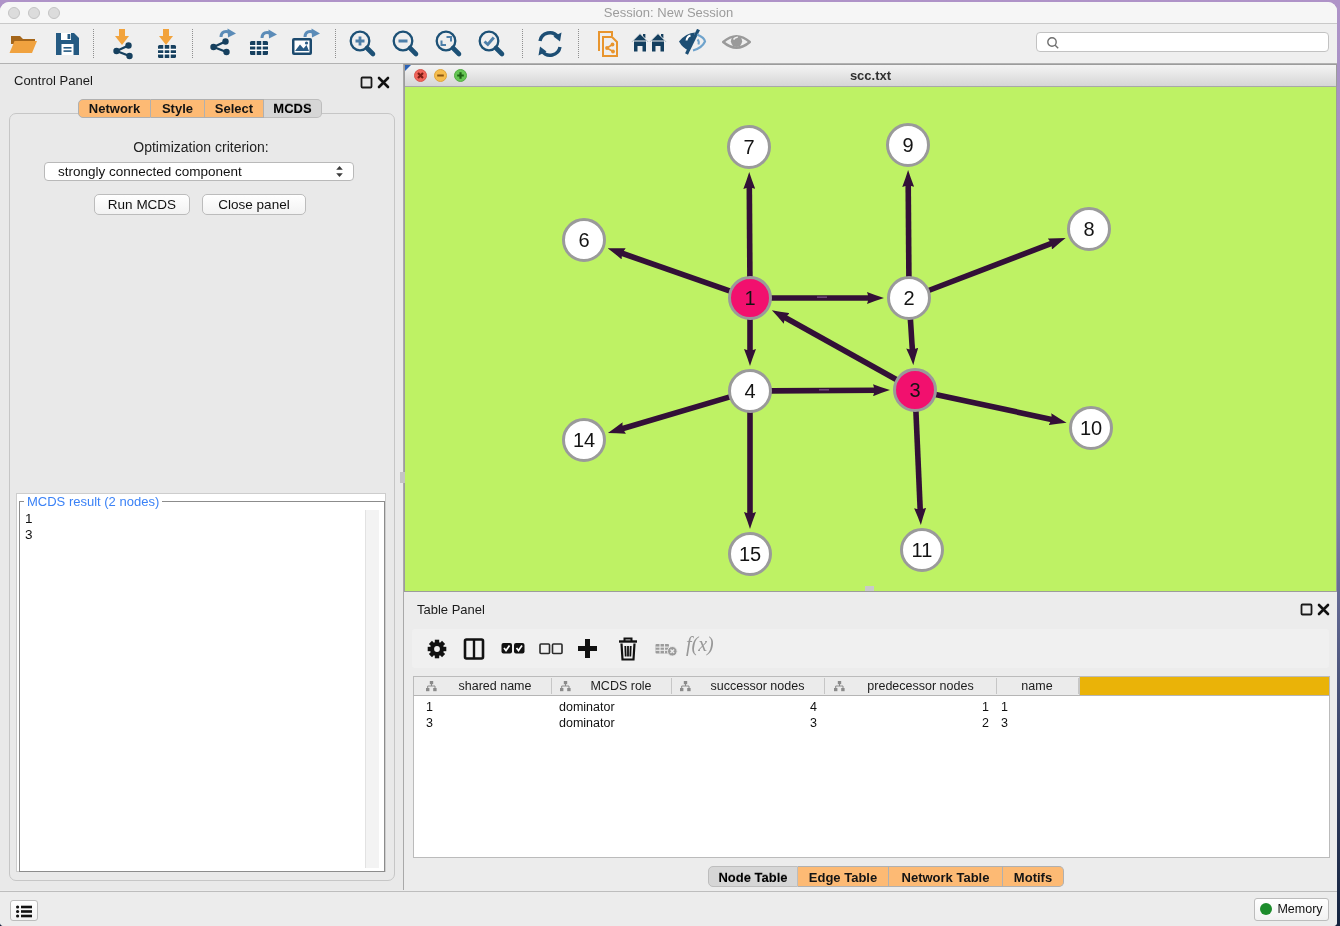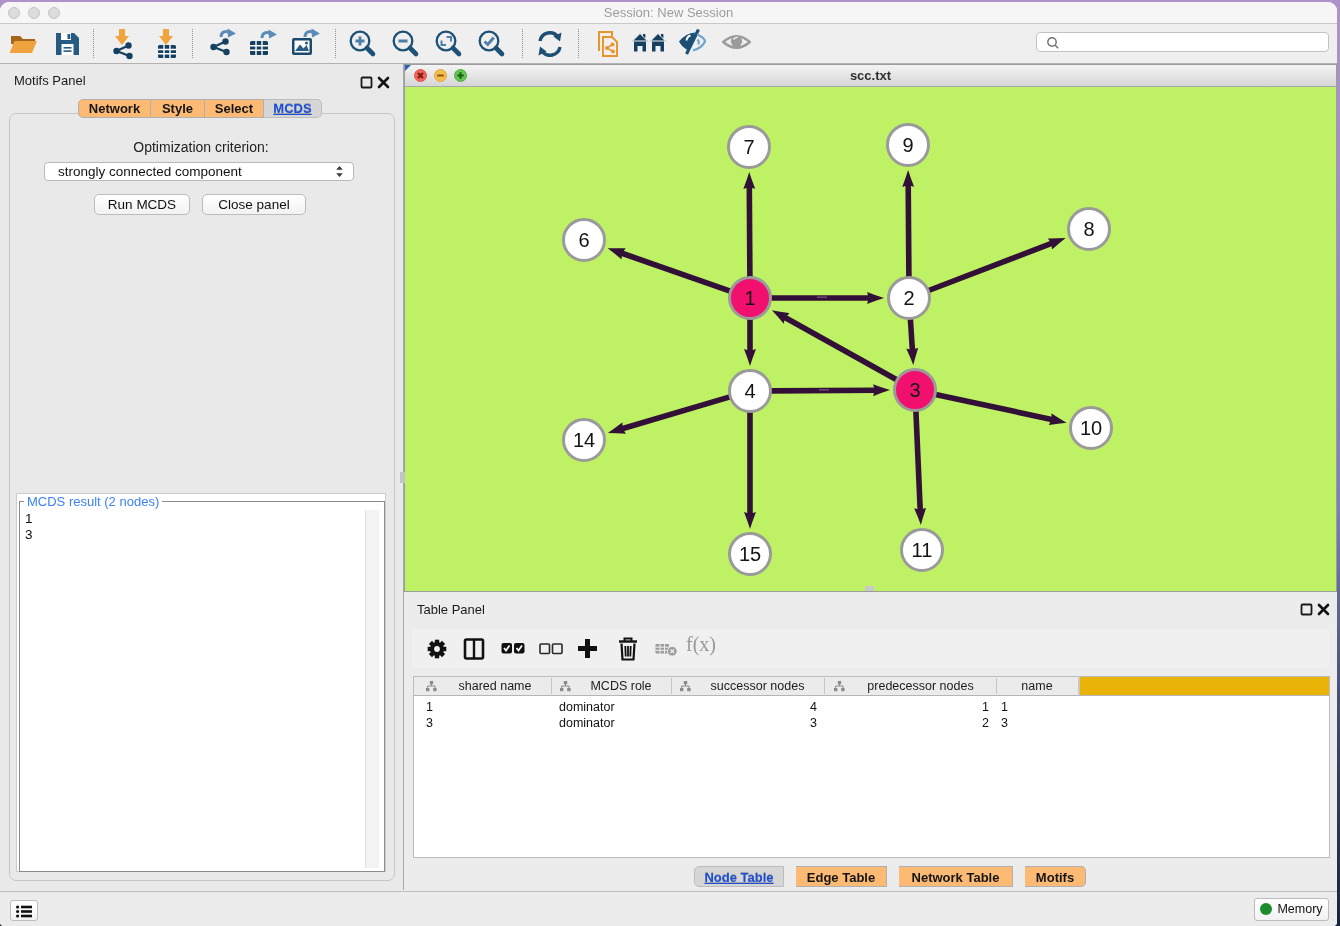--- a/index.html
+++ b/index.html
@@ -16,21 +16,21 @@
 .tsep{position:absolute;top:5px;height:29px;width:0;border-left:1px dotted #8f8f8f;}
 .ticon{position:absolute;top:4px;}
 #search{position:absolute;left:1036px;top:8px;width:293px;height:20px;background:#fff;border:1px solid #c2c2c2;border-radius:4px;box-sizing:border-box;}
 
 #cpanel{position:absolute;left:0;top:62px;width:403px;height:826px;background:#e9e9e9;border-right:1px solid #a9a9a9;box-sizing:content-box;}
 #cpanel .ph{position:absolute;left:14px;top:9px;font-size:13px;color:#1a1a1a;}
 .tabs{position:absolute;display:flex;z-index:5;}
 .tab{height:19px;line-height:18px;background:#fdba74;border:1px solid #b0b0b0;border-left:none;font-size:13px;font-weight:600;color:#141414;text-align:center;padding:0;box-sizing:border-box;}
 .tab.first{border-left:1px solid #b0b0b0;border-radius:5px 0 0 5px;}
 .tab.last{border-radius:0 5px 5px 0;}
-.tab.sel{background:#d6d6d6;border-color:#bdbdbd;color:#1d4ed8;text-shadow:0 -1px 0 #a6a6a6;text-decoration:underline;}
+.tab.sel{background:#d6d6d6;border-color:#bdbdbd;color:#000000;text-shadow:0 -1px 0 #a6a6a6;}
 #cbox{position:absolute;left:9px;top:49px;width:384px;height:766px;border:1px solid #c6c6c6;border-radius:7px;background:#e9e9e9;}
 
 #netwin{position:absolute;left:404px;top:62px;width:933px;height:528px;border:1px solid #9c9c9c;box-sizing:border-box;background:#bef264;}
 #nettitle{position:absolute;left:0;top:0;width:100%;height:21px;background:linear-gradient(180deg,#f4f4f4,#d6d6d6);border-bottom:1px solid #a8a8a8;}
 .mtl{position:absolute;top:4px;width:13px;height:13px;border-radius:50%;box-sizing:border-box;}
 .mtl svg{display:block;position:absolute;left:0;top:0;}
 #netname{position:absolute;left:0;top:3px;width:100%;text-align:center;font-size:13px;font-weight:bold;color:#303030;}
 
 #tpanel{position:absolute;left:404px;top:591px;width:933px;height:297px;background:#ececec;}
 #tpanel .ph{position:absolute;left:13px;top:9px;font-size:13px;color:#1b1b1b;}
@@ -198,21 +198,21 @@
       </svg>
     <div id="search">
         <svg width="16" height="16" style="position:absolute;left:8px;top:2px" viewBox="0 0 16 16">
           <circle cx="7" cy="7" r="4.2" fill="none" stroke="#6f6f6f" stroke-width="1.4"></circle>
           <line x1="10.2" y1="10.2" x2="13.2" y2="13.2" stroke="#6f6f6f" stroke-width="1.4"></line>
         </svg>
       </div>
   </div>
 
   <div id="cpanel">
-    <div class="ph">Motifs Panel</div>
+    <div class="ph">Control Panel</div>
     <svg class="abs" style="left:360px;top:12px;" width="13" height="13" viewBox="0 0 13 13">
         <rect x="1.5" y="1.5" width="10" height="10" rx="1" fill="none" stroke="#1a1a1a" stroke-width="1.8"></rect>
       </svg>
     <svg class="abs" style="left:377px;top:12px;" width="13" height="13" viewBox="0 0 13 13">
         <path d="M2 2 L11 11 M11 2 L2 11" stroke="#111" stroke-width="2.6" stroke-linecap="round"></path>
       </svg>
     <div class="tabs" style="left:78px;top:35px;">
       <div class="tab first" style="width:73px;">Network</div>
       <div class="tab" style="width:54px;">Style</div>
       <div class="tab" style="width:59px;">Select</div>
@@ -374,21 +374,21 @@
           <rect x="0.5" y="2" width="13.5" height="9.5" rx="1" fill="#9b9b9b"></rect>
           <g stroke="#ececec" stroke-width="1.1">
             <line x1="0.5" y1="5.1" x2="14" y2="5.1"></line>
             <line x1="0.5" y1="8.3" x2="14" y2="8.3"></line>
             <line x1="5" y1="2" x2="5" y2="11.5"></line>
             <line x1="9.5" y1="2" x2="9.5" y2="11.5"></line>
           </g>
           <circle cx="17.3" cy="9.3" r="4.8" fill="#9b9b9b" stroke="#ececec" stroke-width="1"></circle>
           <path d="M15.5 7.5 L19.1 11.1 M19.1 7.5 L15.5 11.1" stroke="#ececec" stroke-width="1.4"></path>
         </svg>
-      <div class="abs" style="left:274px;top:4px;font-family:'Liberation Serif',serif;font-size:20px;color:#989898;">f(x)</div>
+      <div class="abs" style="left:274px;top:4px;font-family:'Liberation Serif',serif;font-style:italic;font-size:20px;color:#989898;">f(x)</div>
     </div>
     <div id="thead">
       <div id="theadgray"></div>
       <div class="hsep" style="left:137px;"></div>
         <div class="hsep" style="left:257px;"></div>
         <div class="hsep" style="left:410px;"></div>
         <div class="hsep" style="left:582px;"></div>
         <div class="hsep" style="left:664px;"></div>
       <svg class="abs hico" style="left:12px;top:4px;" width="11" height="11" viewBox="0 0 11 11">
           <g fill="#8a8a8a">
@@ -433,21 +433,21 @@
       <div class="trow" style="left:145px;top:3px;">dominator</div>
       <div class="trow" style="left:303px;top:3px;width:100px;text-align:right;">4</div>
       <div class="trow" style="left:475px;top:3px;width:100px;text-align:right;">1</div>
       <div class="trow" style="left:587px;top:3px;">1</div>
       <div class="trow" style="left:12px;top:19px;">3</div>
       <div class="trow" style="left:145px;top:19px;">dominator</div>
       <div class="trow" style="left:303px;top:19px;width:100px;text-align:right;">3</div>
       <div class="trow" style="left:475px;top:19px;width:100px;text-align:right;">2</div>
       <div class="trow" style="left:587px;top:19px;">3</div>
     </div>
-    <div class="tabs" style="left:290px;top:273px;gap:12px;">
+    <div class="tabs" style="left:304px;top:273px;">
       <div class="tab first sel" style="width:90px;height:21px;line-height:21px;">Node Table</div>
       <div class="tab" style="width:91px;height:21px;line-height:21px;">Edge Table</div>
       <div class="tab" style="width:114px;height:21px;line-height:21px;">Network Table</div>
       <div class="tab last" style="width:61px;height:21px;line-height:21px;">Motifs</div>
     </div>
   </div>
 
   <div class="abs" style="left:400px;top:470px;width:5px;height:11px;background:#c4c4c4;"></div>
   <div id="statusbar">
     <div class="btn" style="left:10px;top:8px;width:28px;height:21px;border-radius:3px;"><svg width="16" height="13" viewBox="0 0 16 13" style="margin-top:4px;">

